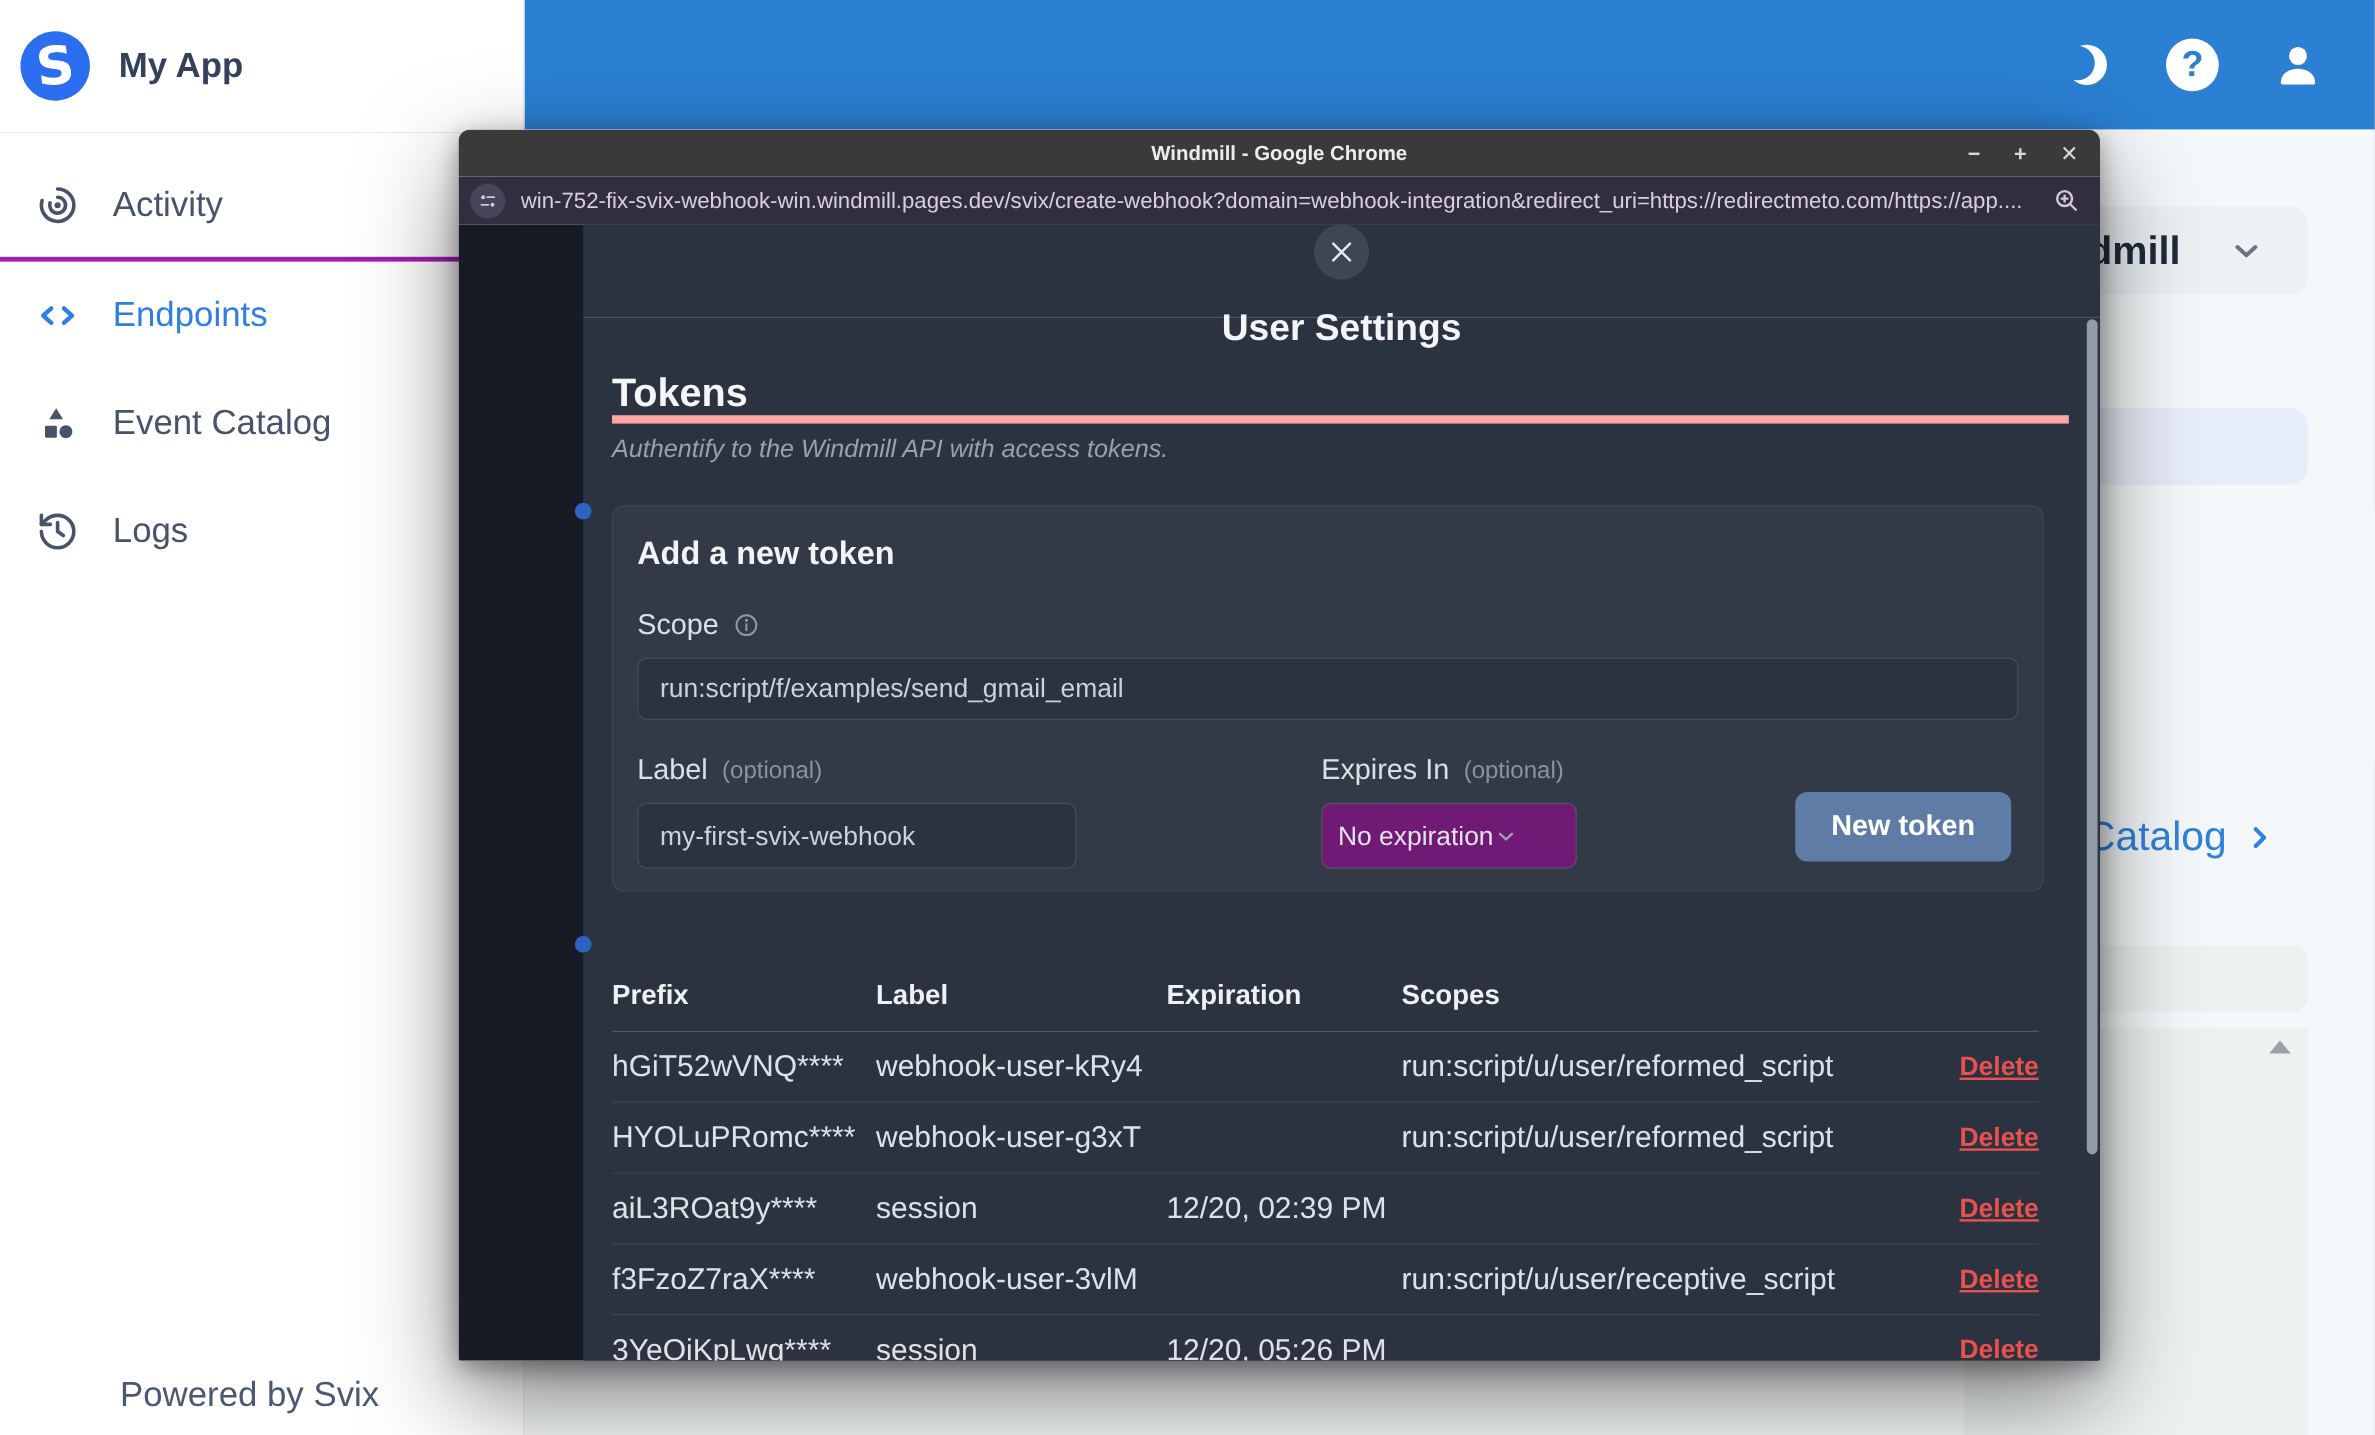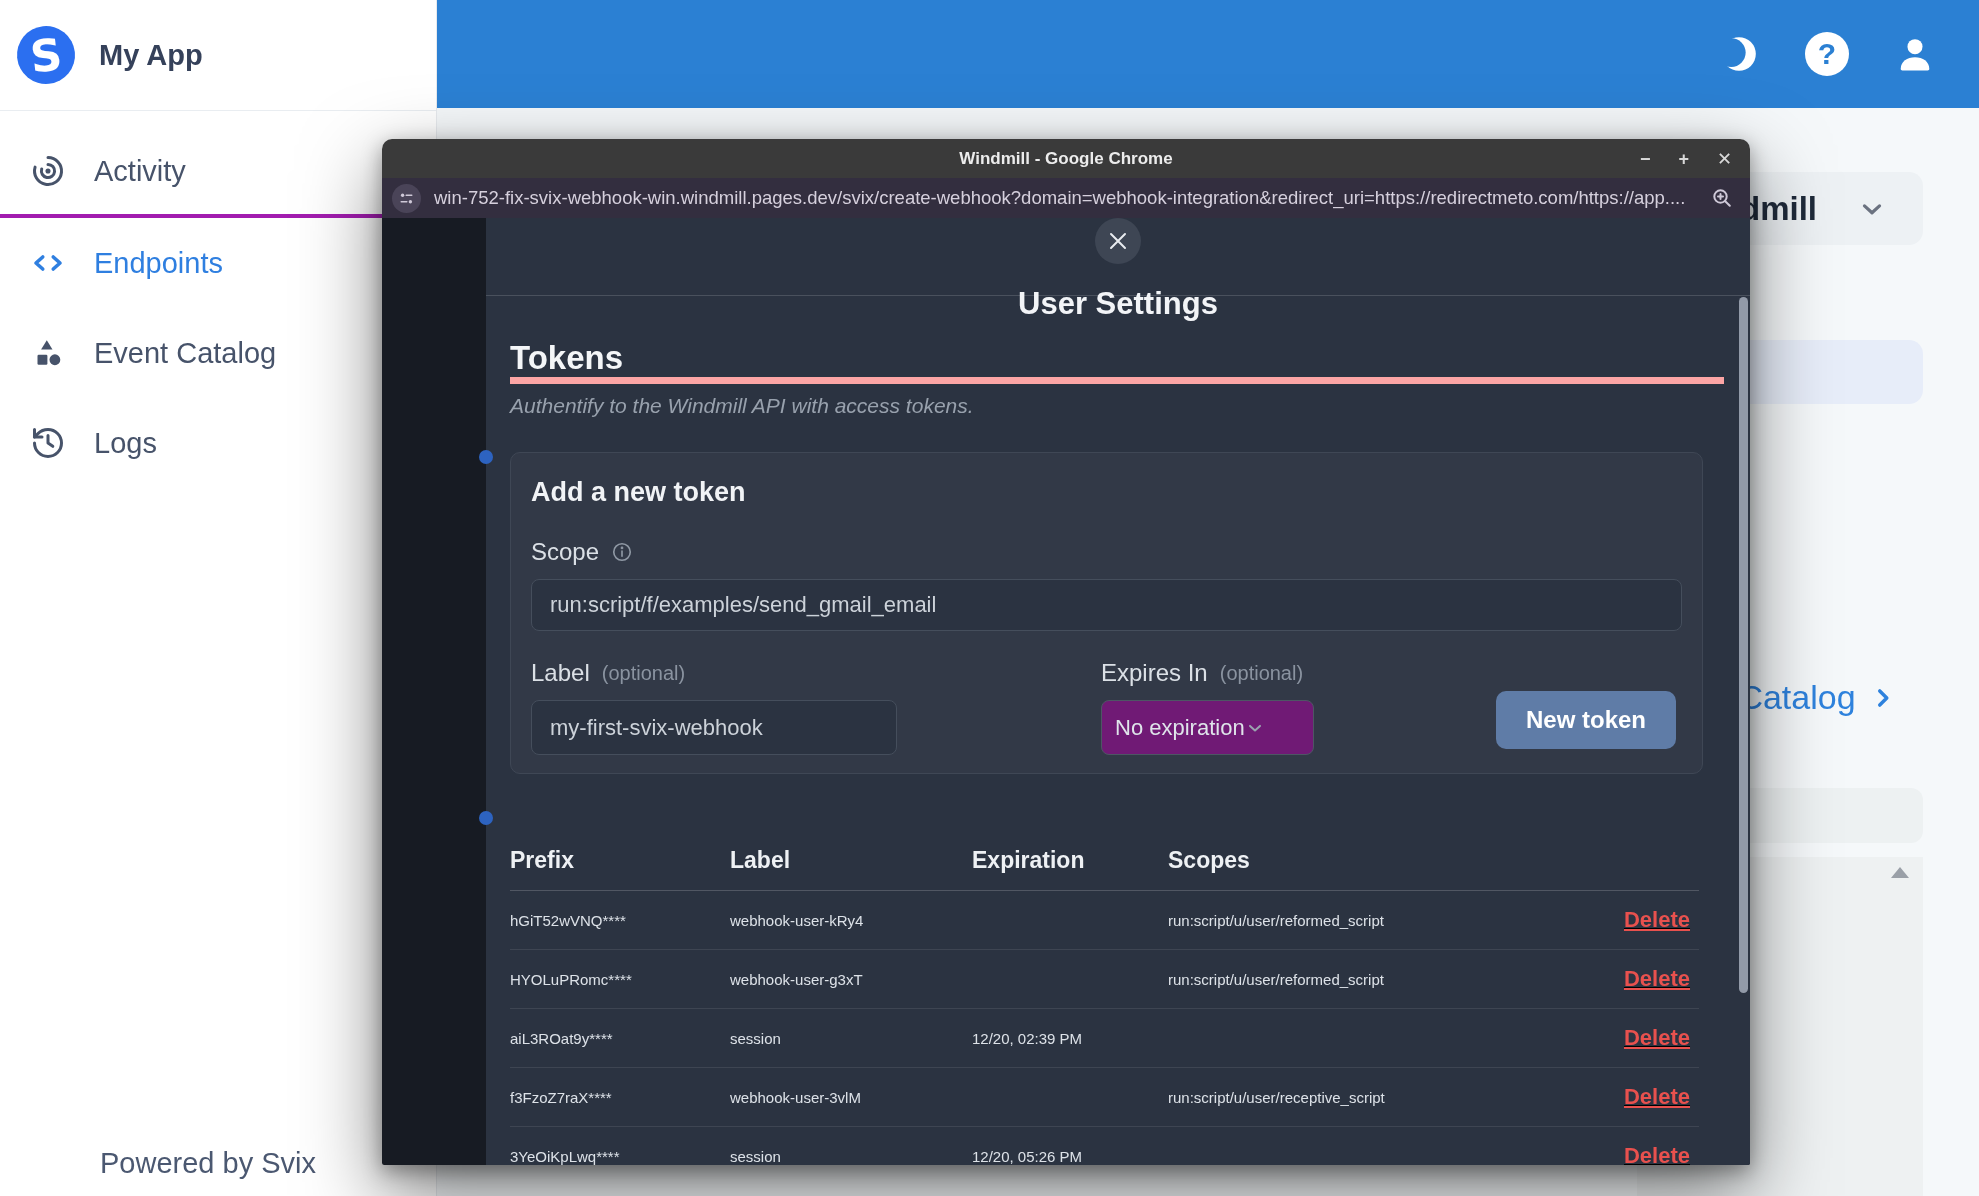--- a/index.html
+++ b/index.html
@@ -27,21 +27,21 @@
   .ws-pill { position:absolute; left:1200px; right:56px; top:64px; height:73px; background:#edf1f4; border-radius:14px; display:flex; align-items:center; justify-content:flex-end; padding-right:36px; gap:40px; cursor:pointer; }
   .ws-pill .ws-name { font-size:33px; font-weight:bold; color:#1f2a3a; }
   .bluebox { position:absolute; left:1200px; right:56px; top:232px; height:64px; background:#e7edf9; border-radius:14px; }
   .cat-link { position:absolute; left:1205px; top:570px; display:flex; align-items:center; gap:14px; color:#2e82dd; font-size:34px; cursor:pointer; white-space:nowrap; }
   .graybox1 { position:absolute; left:1200px; right:56px; top:680px; height:55px; background:#edf1f2; border-radius:12px; }
   .graypanel { position:absolute; left:1200px; right:56px; top:749px; bottom:0; background:#eef1f2; }
   .scroll-up-arrow { position:absolute; right:14px; top:10px; width:0; height:0; border-left:9px solid transparent; border-right:9px solid transparent; border-bottom:11px solid #9aa0a8; }
 
   
   .chrome-window { position:absolute; left:382px; top:108px; width:1368px; height:1026px; z-index:5;
-    border-radius:10px 10px 2px 2px; box-shadow:0 30px 80px rgba(0,0,0,.5), 0 6px 20px rgba(0,0,0,.35); overflow:hidden;margin-top:31px; }
+    border-radius:10px 10px 2px 2px; box-shadow:0 30px 80px rgba(0,0,0,.5), 0 6px 20px rgba(0,0,0,.35); overflow:hidden; }
   .titlebar { height:39px; background:#3a3a3a; position:relative; display:flex; align-items:center; justify-content:center; }
   .titlebar-title { color:#ececec; font-size:17px; font-weight:bold; }
   .win-controls { position:absolute; right:18px; top:0; height:100%; display:flex; align-items:center; gap:28px; }
   .win-btn { color:#d8d8d8; font-size:18px; font-weight:bold; cursor:pointer; line-height:1; }
   .urlbar { height:40px; background:#332e3f; display:flex; align-items:center; padding:0 16px 0 10px; gap:13px; }
   .url-badge { width:29px; height:29px; border-radius:50%; background:#4a4458; display:flex; align-items:center; justify-content:center; flex:0 0 auto; }
   .url-text { flex:1; color:#d6d0dd; font-size:18.5px; white-space:nowrap; overflow:hidden; }
   .page-area { position:absolute; top:79px; left:0; right:0; bottom:0; background:#171b23; }
 
   
@@ -66,22 +66,22 @@
   .lbl-group { position:absolute; left:0; top:0; }
   .label-input { margin-top:13px; width:366px; height:55px; background:#2b3341; border:1px solid #454e5c; border-radius:8px; display:flex; align-items:center; padding:0 18px; color:#ccd2d9; font-size:22px; }
   .exp-group { position:absolute; left:570px; top:0; }
   .exp-select { margin-top:13px; width:213px; height:55px; background:#701a75; border:1px solid #4d5664; border-radius:8px; display:flex; align-items:center; justify-content:flex-start; padding:0 13px; color:#dfe4ea; font-size:22px; cursor:pointer; }
   .newtoken-btn { position:absolute; right:6px; bottom:2px; height:58px; padding:0 30px; background:#5f7ca7; border:none; border-radius:10px; color:#ffffff; font-size:24px; font-weight:bold; font-family:inherit; cursor:pointer; }
 
   .token-table { margin-top:56px; margin-right:25px; }
   .t-row { display:grid; grid-template-columns:220px 242px 196px 1fr 84px; align-items:center; height:59px; border-bottom:1px solid rgba(255,255,255,.09); }
   .t-row.head { height:61px; border-bottom:1px solid rgba(255,255,255,.18); }
   .t-row.head > div { font-size:23px; font-weight:600; color:#eef1f4; }
-  .t-cell { font-size:15px; color:#dde2e8; white-space:nowrap; overflow:hidden; }
-  .t-delete { text-align:center;text-decoration:underline; }
+  .t-cell { font-size:25px; color:#dde2e8; white-space:nowrap; overflow:hidden; }
+  .t-delete { text-align:right; }
   .t-delete span { color:#e8514e; font-size:22px; font-weight:600; text-decoration:underline; cursor:pointer; }
 </style>
 </head>
 <body>
 
 <div class="top-header">
   <div class="header-icons">
     <div class="hicon">
       <svg width="42" height="42" viewBox="0 0 24 24">
         <defs>

